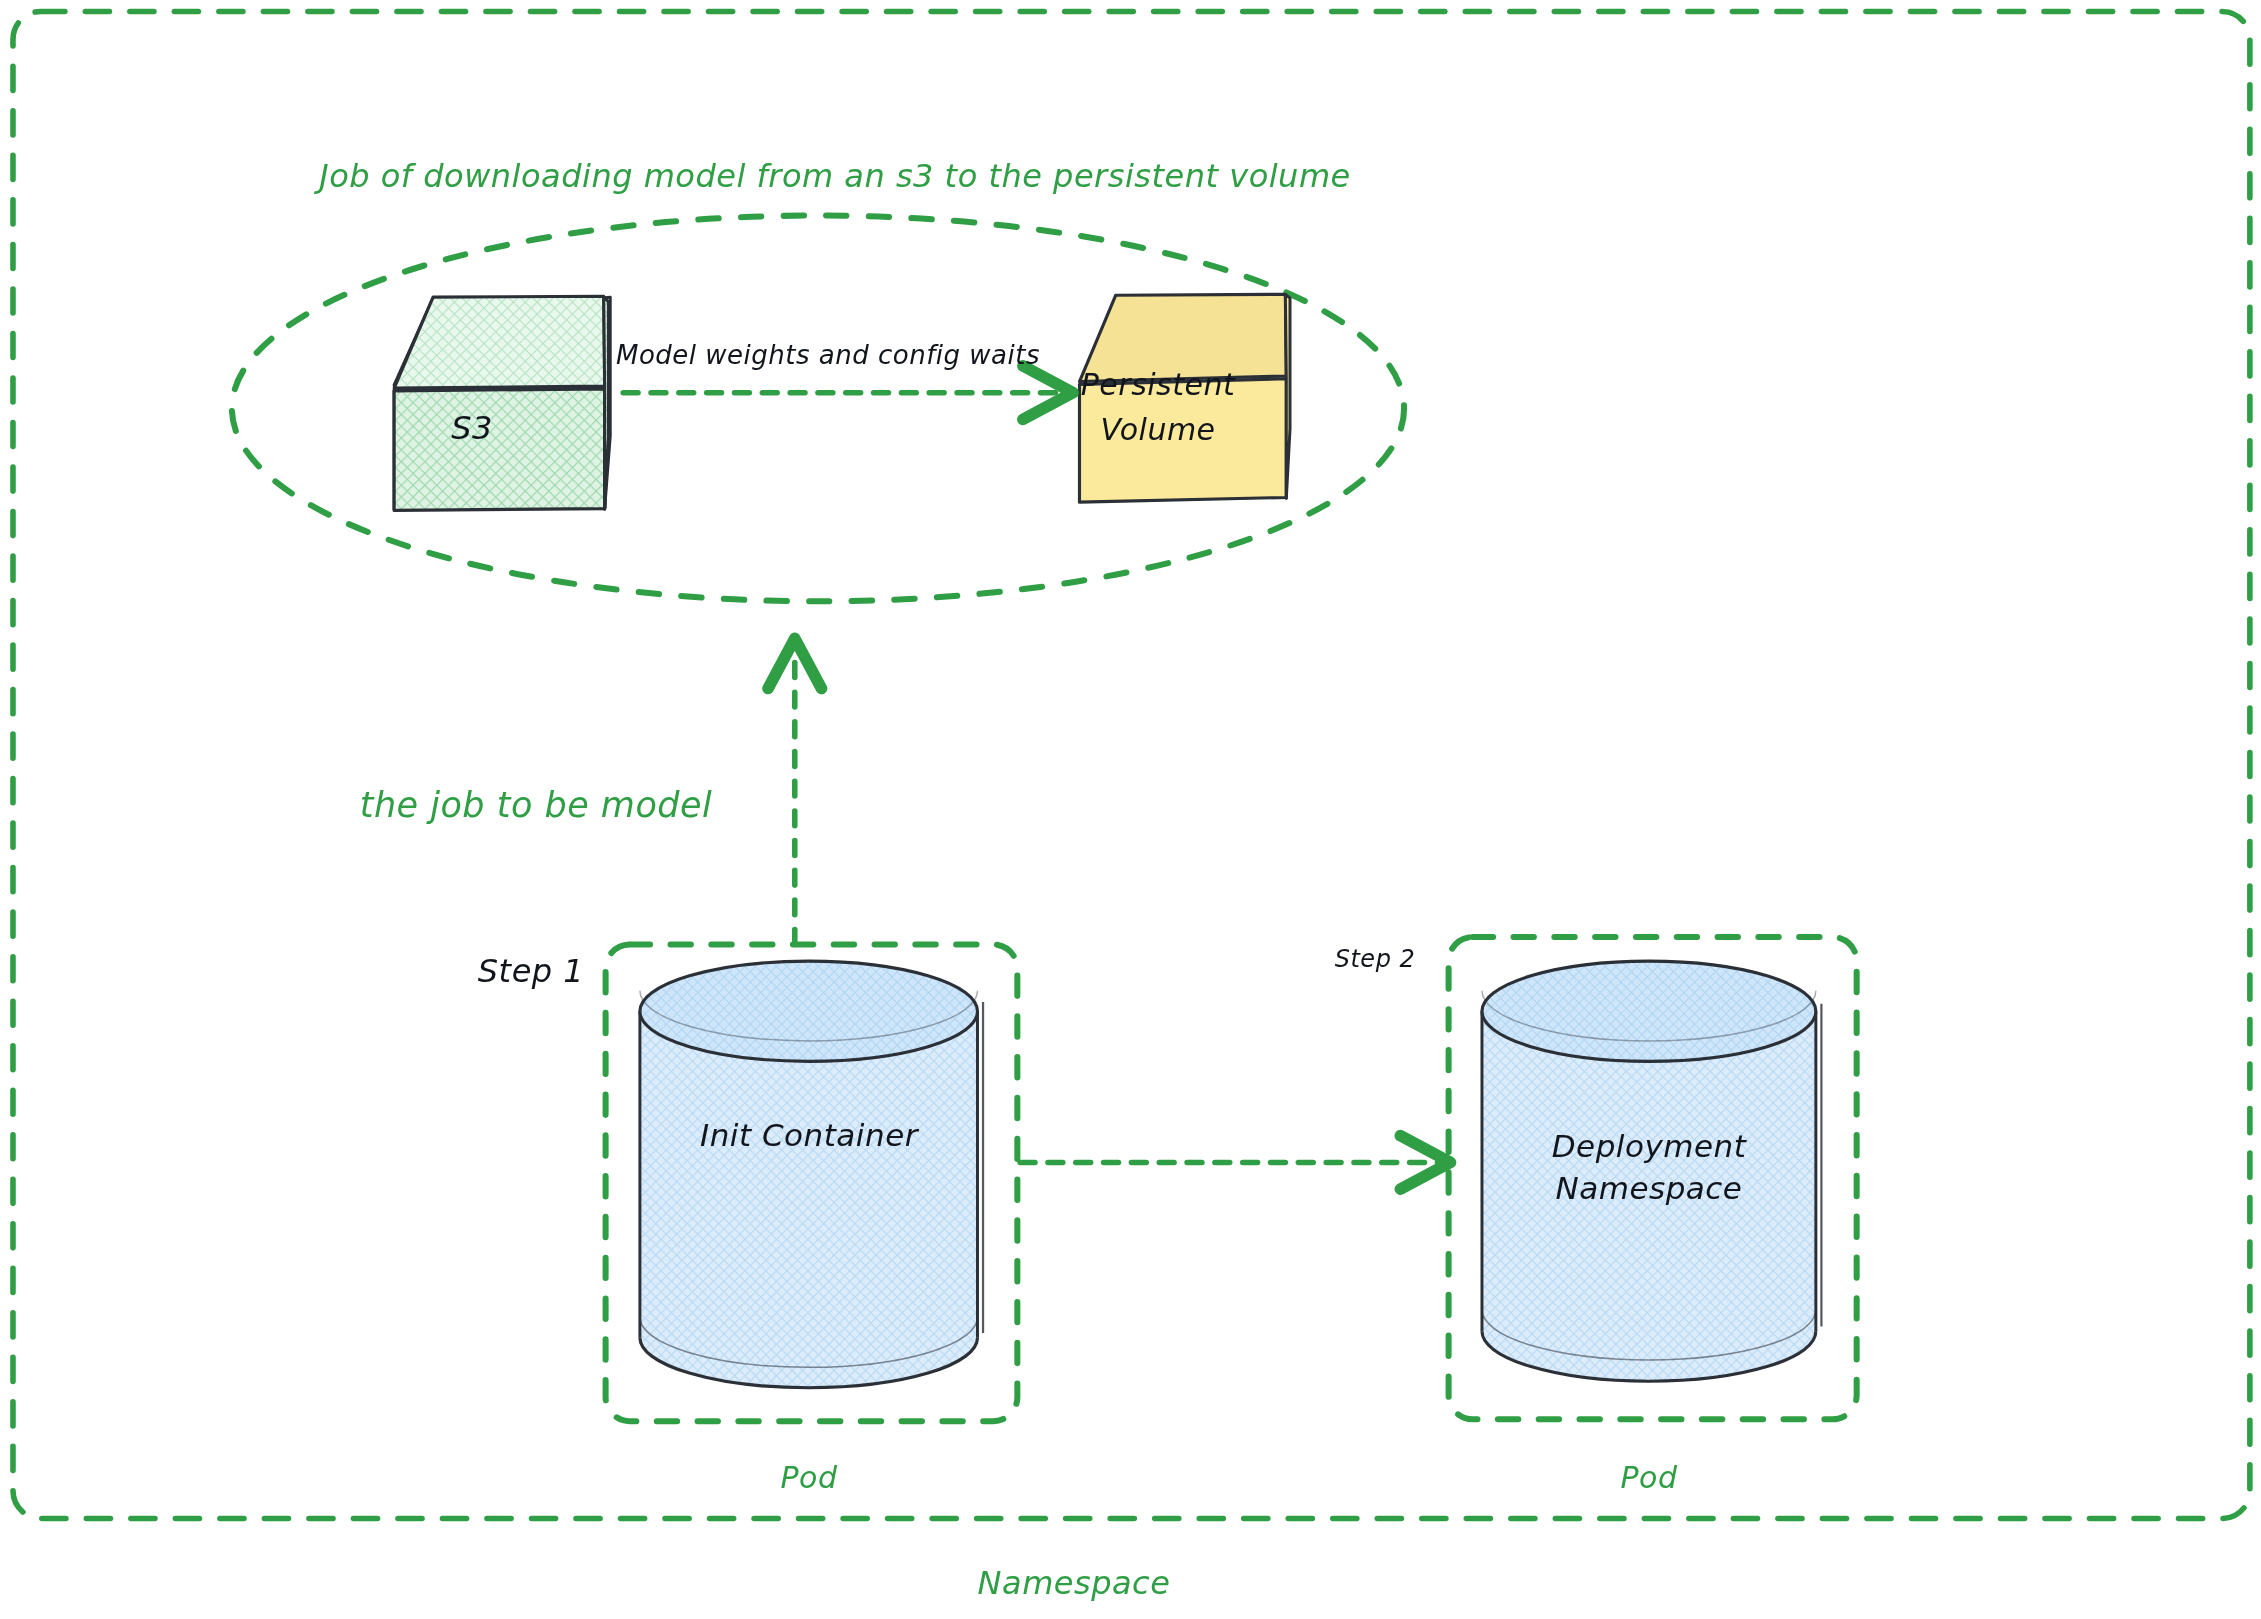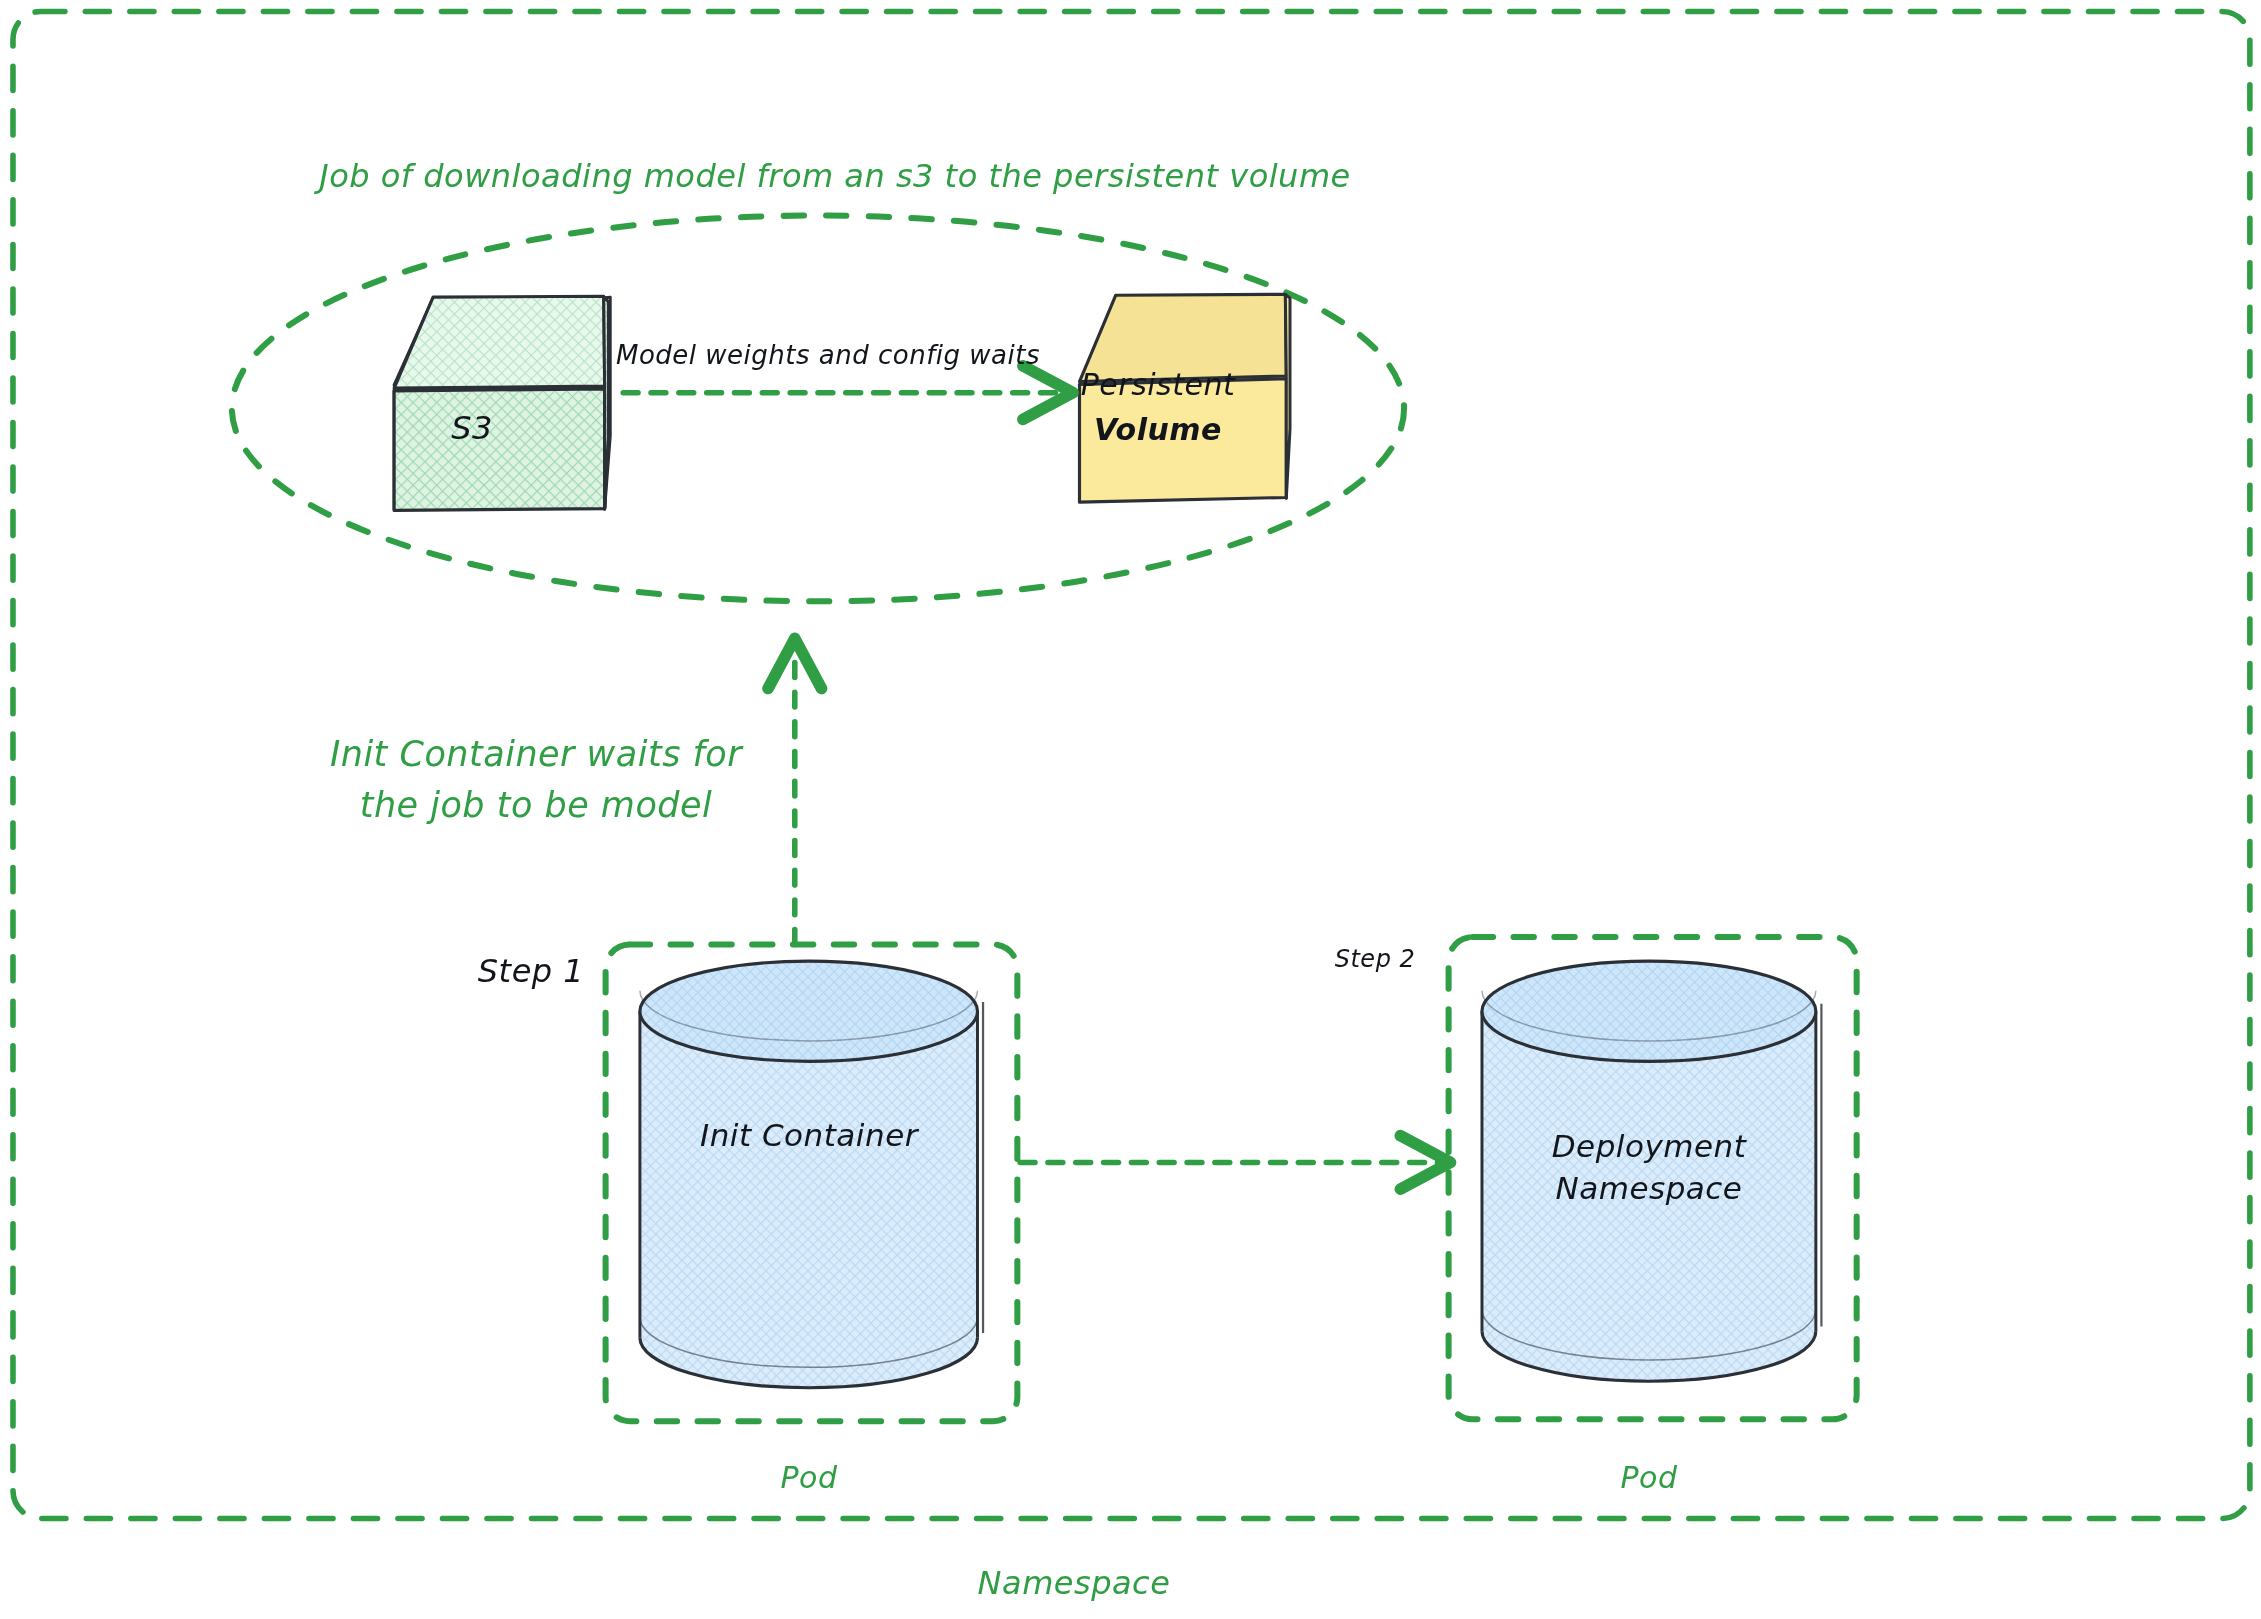--- a/index.html
+++ b/index.html
@@ -163,23 +163,22 @@
     </g>
   </svg>
 
   <div class="lbl lbl-green center" style="left:835px; top:156px; font-size:32px;">Job of downloading model from an s3 to the persistent volume</div>
 
   <div class="lbl lbl-black center" style="left:472px; top:408px; font-size:32px;">S3</div>
 
   <div class="lbl lbl-black center" style="left:828px; top:339px; font-size:26px;">Model weights and config waits</div>
 
   <div class="lbl lbl-black center" style="left:1158px; top:366px; font-size:30px;">Persistent</div>
-  <div class="lbl lbl-black center" style="left:1158px; top:411px; font-size:30px;font-weight:bold;">Volume</div>
+  <div class="lbl lbl-black center" style="left:1158px; top:411px; font-size:30px;">Volume</div>
 
-  <div class="lbl lbl-green center" style="left:536px; top:733px; font-size:35px;">Init Container waits for</div>
   <div class="lbl lbl-green center" style="left:536px; top:784px; font-size:35px;">the job to be model</div>
 
   <div class="lbl lbl-black center" style="left:531px; top:951px; font-size:32px;">Step 1</div>
 
   <div class="lbl lbl-black center" style="left:809px; top:1116px; font-size:31px;">Init Container</div>
 
   <div class="lbl lbl-green center" style="left:809px; top:1459px; font-size:30px;">Pod</div>
 
   <div class="lbl lbl-black center" style="left:1375px; top:944px; font-size:24px;">Step 2</div>
 

